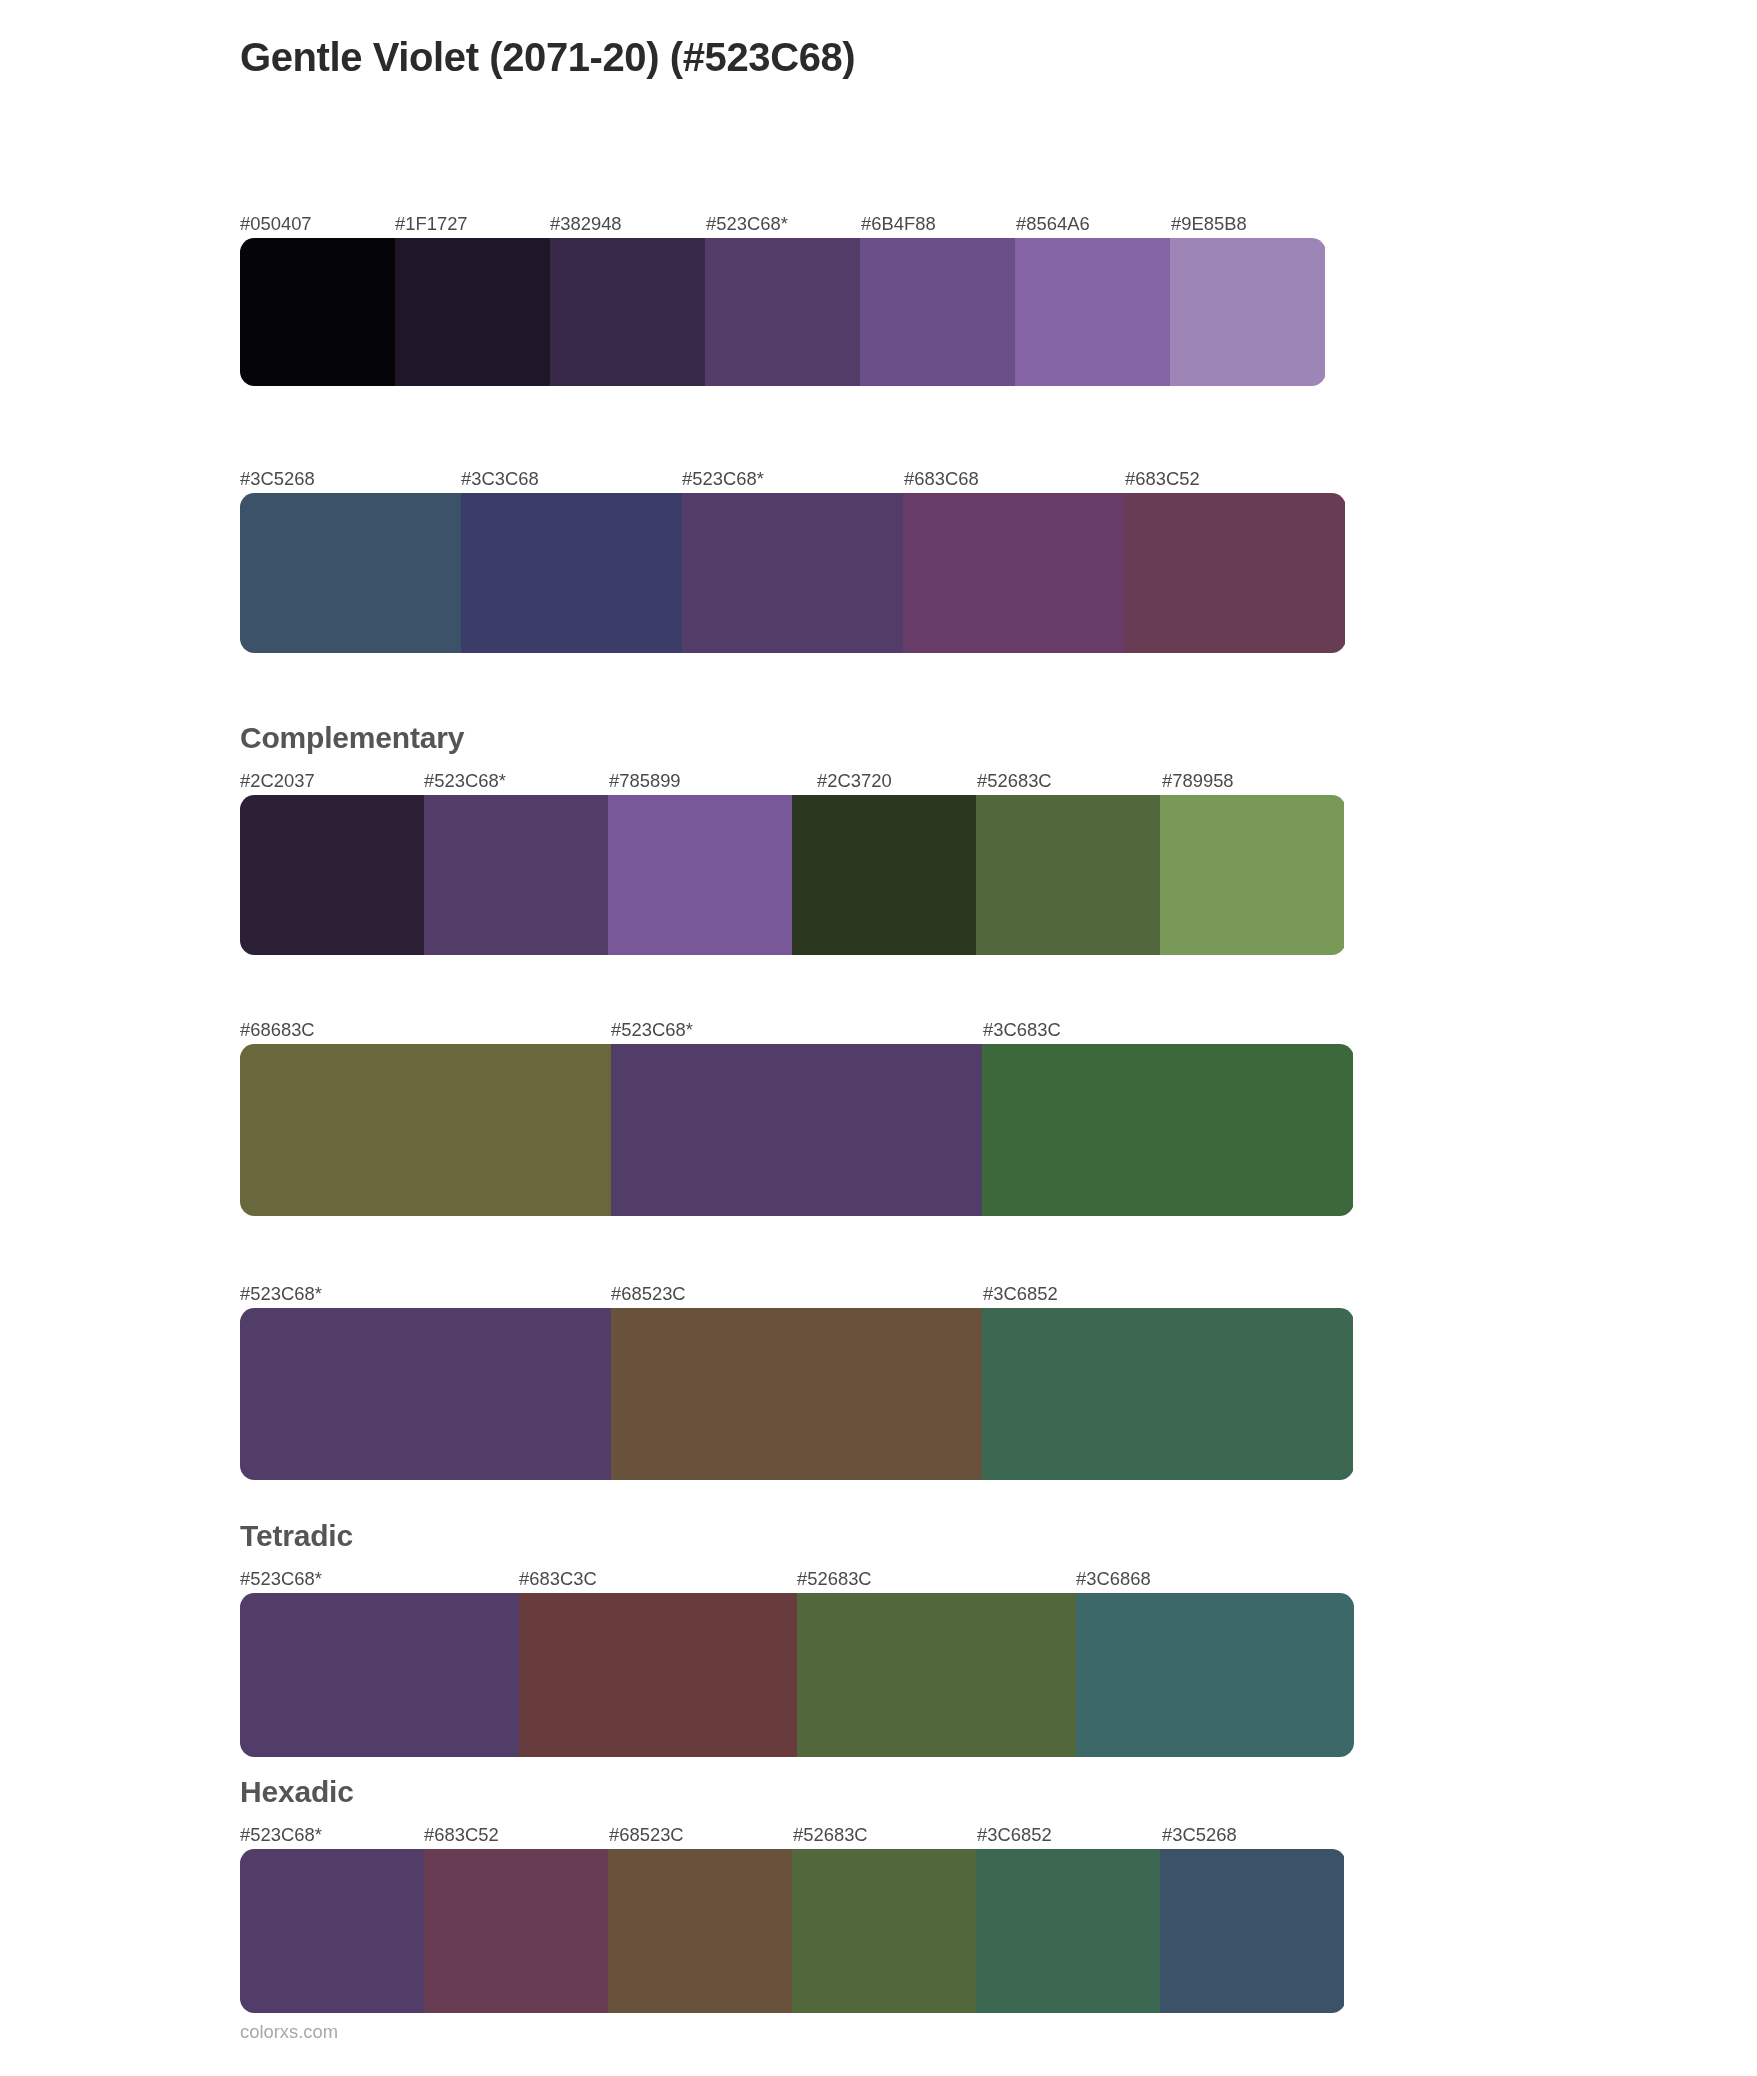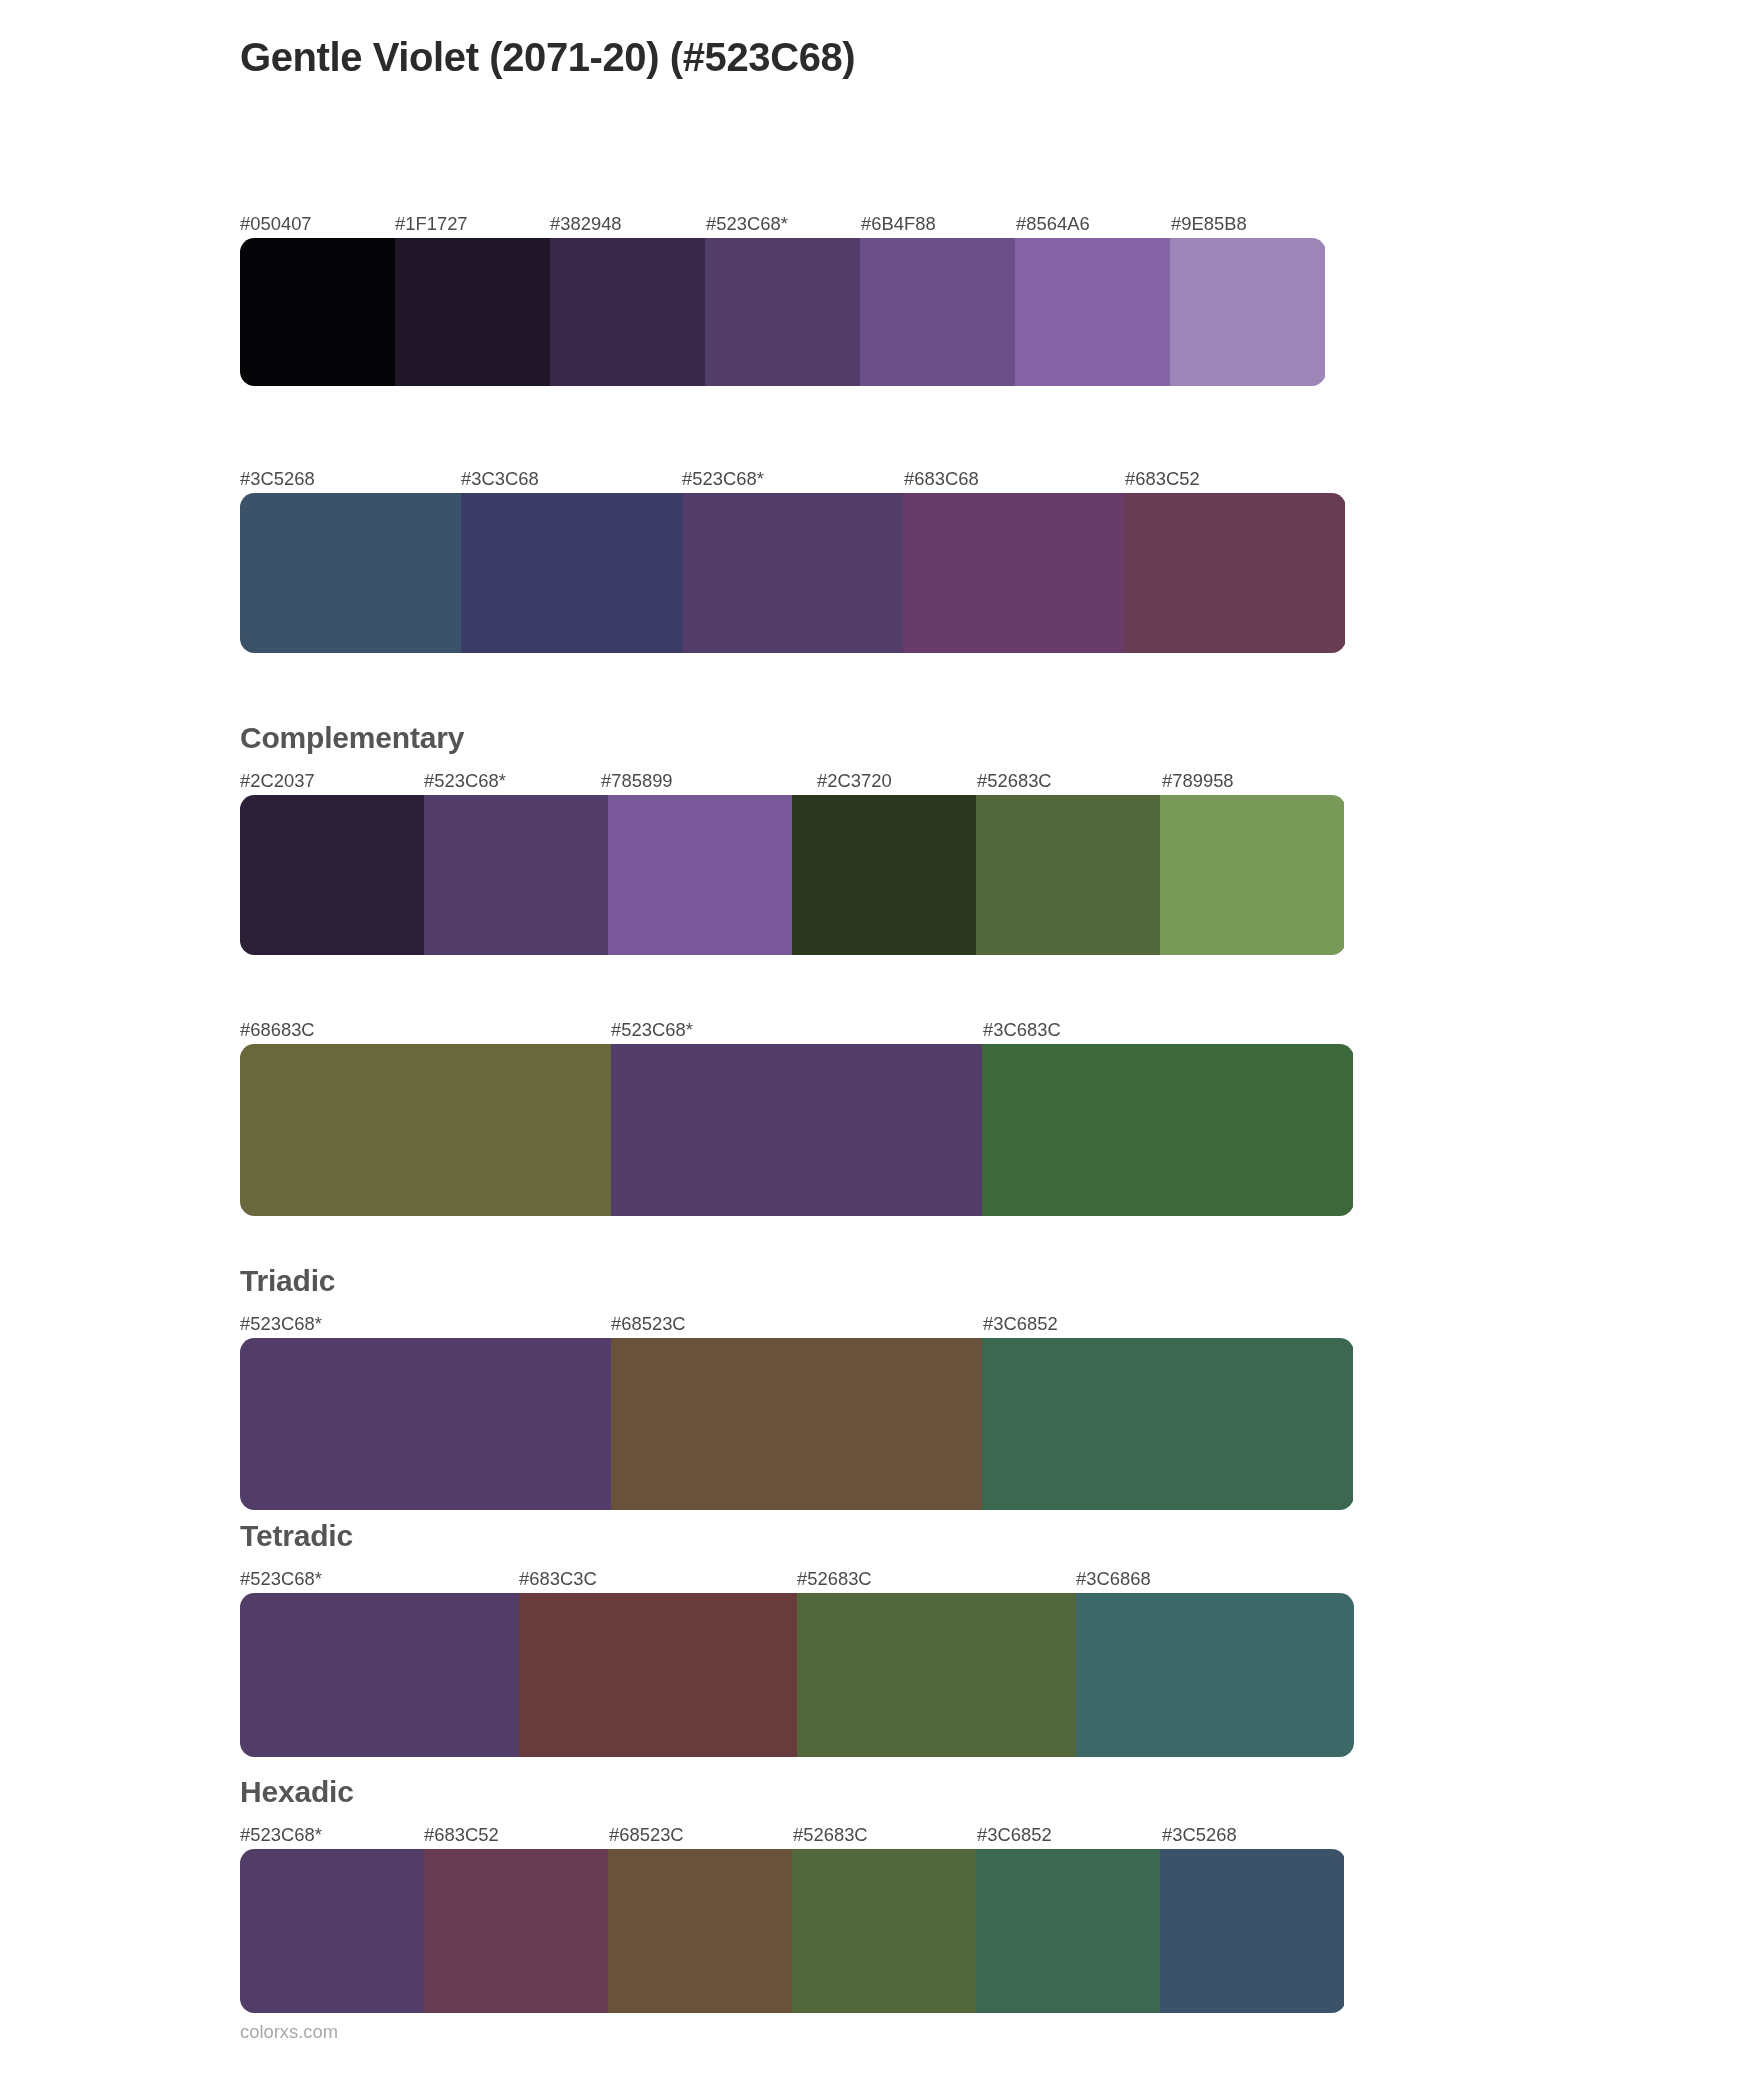--- a/index.html
+++ b/index.html
@@ -94,21 +94,21 @@
           <div class="swatch" style="width: 221px; background: rgb(82, 60, 104);"></div>
           <div class="swatch" style="width: 221px; background: rgb(104, 60, 104);"></div>
           <div class="swatch" style="width: 221px; background: rgb(104, 60, 82);"></div>
         </div>
       </div>
       <div class="section" style="top: 723px; width: 1106px;">
         <div class="section-title">Complementary</div>
         <div class="labels">
           <span class="label" style="left: 0px;">#2C2037</span>
           <span class="label" style="left: 184px;">#523C68*</span>
-          <span class="label" style="left: 361px;">#785899</span>
+          <span class="label" style="left: 369px;">#785899</span>
           <span class="label" style="left: 577px;">#2C3720</span>
           <span class="label" style="left: 737px;">#52683C</span>
           <span class="label" style="left: 922px;">#789958</span>
         </div>
         <div class="swatches" style="height: 160px; width: 1106px;">
           <div class="swatch" style="width: 184px; background: rgb(44, 32, 55);"></div>
           <div class="swatch" style="width: 184px; background: rgb(82, 60, 104);"></div>
           <div class="swatch" style="width: 184px; background: rgb(120, 88, 153);"></div>
           <div class="swatch" style="width: 184px; background: rgb(44, 55, 32);"></div>
           <div class="swatch" style="width: 184px; background: rgb(82, 104, 60);"></div>
@@ -121,21 +121,20 @@
           <span class="label" style="left: 371px;">#523C68*</span>
           <span class="label" style="left: 743px;">#3C683C</span>
         </div>
         <div class="swatches" style="height: 172px; width: 1114px;">
           <div class="swatch" style="width: 371px; background: rgb(104, 104, 60);"></div>
           <div class="swatch" style="width: 371px; background: rgb(82, 60, 104);"></div>
           <div class="swatch" style="width: 371px; background: rgb(60, 104, 60);"></div>
         </div>
       </div>
       <div class="section" style="top: 1266px; width: 1114px;">
-        <div class="section-title">Triadic</div>
         <div class="labels">
           <span class="label" style="left: 0px;">#523C68*</span>
           <span class="label" style="left: 371px;">#68523C</span>
           <span class="label" style="left: 743px;">#3C6852</span>
         </div>
         <div class="swatches" style="height: 172px; width: 1114px;">
           <div class="swatch" style="width: 371px; background: rgb(82, 60, 104);"></div>
           <div class="swatch" style="width: 371px; background: rgb(104, 82, 60);"></div>
           <div class="swatch" style="width: 371px; background: rgb(60, 104, 82);"></div>
         </div>

